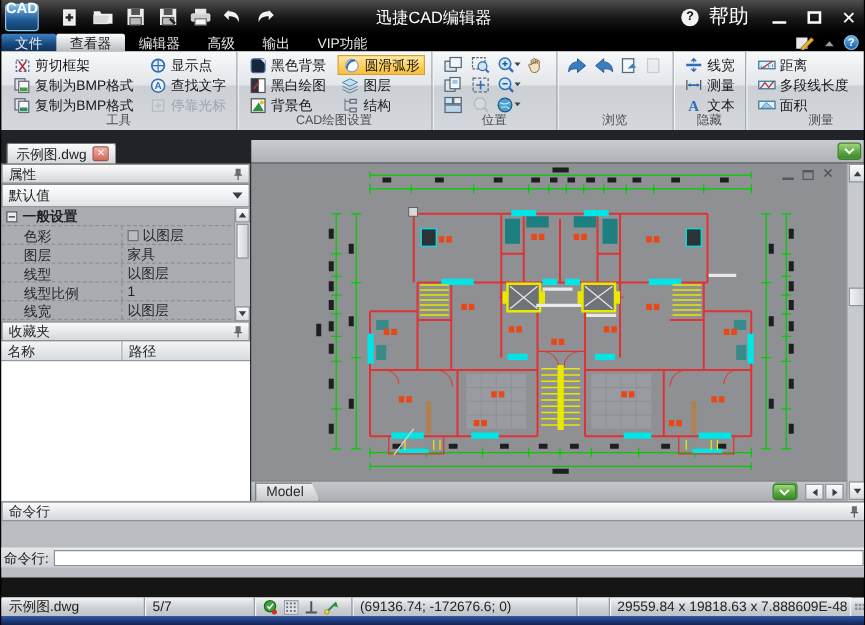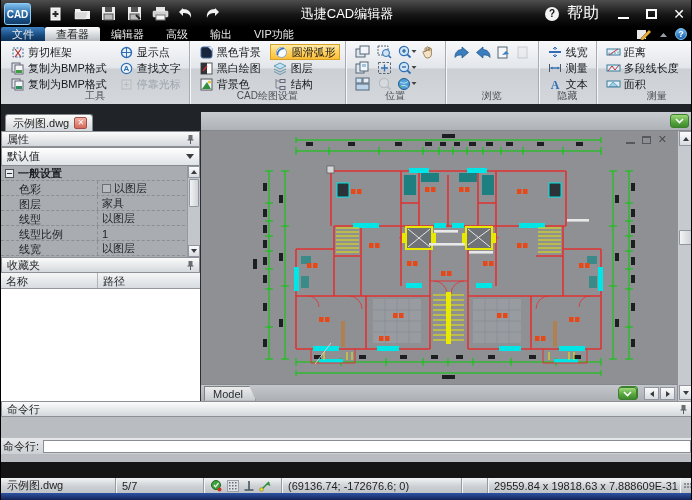--- a/index.html
+++ b/index.html
@@ -6,21 +6,21 @@
   html,body { background:#333; }
   body { font-family:"Liberation Sans","DejaVu Sans",sans-serif; }
   #window { position:relative; width:692px; height:500px; background:#151515; overflow:hidden;
             border-left:1px solid #000; border-right:1px solid #000; }
 
   
   .titlebar { position:absolute; left:0; top:0; width:692px; height:27px;
     background:linear-gradient(#4e4e4e,#161616 55%,#000); display:flex; align-items:center; color:#fff; }
   .logo { width:27px; height:22px; margin:2px 12px 2px 3px; border-radius:3px;
     background:linear-gradient(#7ec0ee,#1d5a96 60%,#123c66); border:1px solid #8fccf5;
-    color:#fff; font-size:10px; font-weight:bold; display:flex; align-items:flex-end; justify-content:center; padding-bottom:4px; }
+    color:#fff; font-size:12px; font-weight:bold; display:flex; align-items:flex-end; justify-content:center; padding-bottom:11px; }
   .tb-ico { width:26px; height:22px; display:flex; align-items:center; justify-content:center; }
   .tb-title { position:absolute; left:150px; right:150px; text-align:center; font-size:13px; color:#fff; }
   .tb-right { position:absolute; right:4px; top:0; height:27px; display:flex; align-items:center; gap:8px; }
   .help-circle { width:14px; height:14px; border-radius:50%; background:#f2f2f2; color:#111;
     font-size:10px; font-weight:bold; display:flex; align-items:center; justify-content:center; }
   .help-label { font-size:16px; color:#fff; margin-right:6px; }
   .winbtn { width:20px; height:18px; display:flex; align-items:center; justify-content:center; }
   .min-glyph { width:11px; height:2px; background:#fff; margin-top:8px; }
   .max-glyph { width:11px; height:10px; border:2px solid #fff; }
   .close-glyph { font-size:14px; color:#fff; line-height:1; }
@@ -904,21 +904,21 @@
           <path d="M6 1v9M1.5 10h9" stroke="#4a5560" stroke-width="1.6" fill="none"></path>
         </svg>
       <svg width="13" height="12" viewBox="0 0 13 12">
           <path d="M2 10L10 2" stroke="#2f8e3f" stroke-width="1.6"></path>
           <path d="M10 2l1.5 4-4-1.5z" fill="#2f8e3f"></path>
           <circle cx="2.5" cy="9.5" r="1.8" fill="#e8e030" stroke="#8a8220" stroke-width=".6"></circle>
         </svg>
     </div>
     <div class="scell" style="width:180px;">(69136.74; -172676.6; 0)</div>
     <div class="scell" style="flex:1;"></div>
-    <div class="scell" style="border-right:none; padding-right:2px;">29559.84 x 19818.63 x 7.888609E-31</div>
+    <div class="scell" style="border-right:none; padding-right:2px;">29559.84 x 19818.63 x 7.888609E-48</div>
     <div class="grip">
         <i></i>
         <i></i>
         <i></i>
         <i></i>
         <i></i>
         <i></i>
       </div>
   </div>
   <div class="bluestrip"></div>

